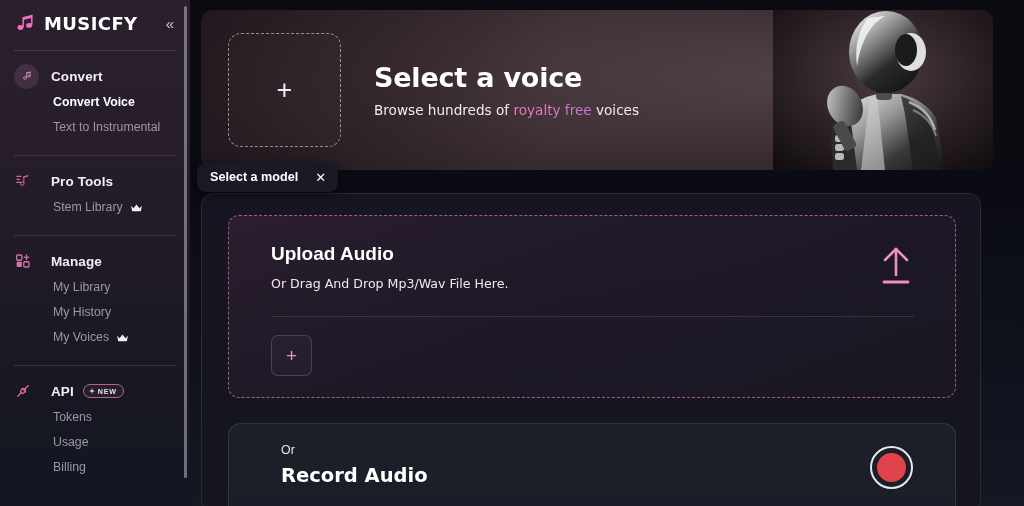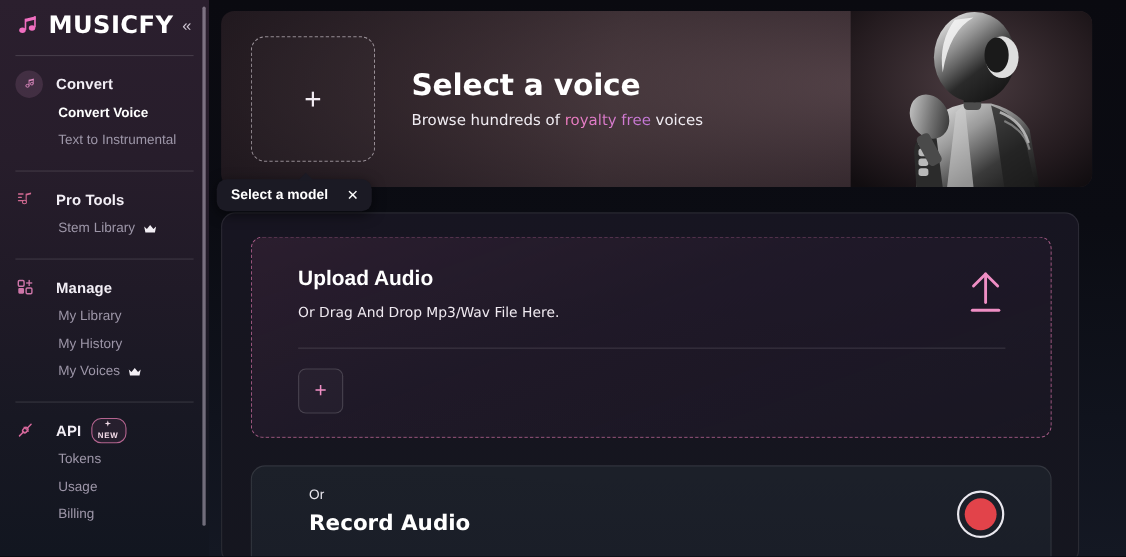--- a/index.html
+++ b/index.html
@@ -19,21 +19,21 @@
     flex: 0 0 190px;
     background: linear-gradient(180deg, #2b1f2e 0%, #271d2b 28%, #201a27 52%, #181823 75%, #121620 100%);
     overflow: hidden;
   }
   .sb-logo {
     display: flex; align-items: center;
     height: 46px; padding: 0 12px 0 14px;
   }
   .logo-note { width: 22px; height: 22px; flex: 0 0 22px; position: relative; }
   .logo-word {
-    color: #ffffff; font-size: 22px; font-weight: 700;
+    color: #ffffff; font-size: 18px; font-weight: 700;
     letter-spacing: .4px; margin-left: 8px;
     font-family: "DejaVu Sans", sans-serif;
   }
   .collapse-btn {
     margin-left: auto; color: #cfc6d4; font-size: 15px; line-height: 1;
     padding: 2px 4px; cursor: pointer;
   }
   .sb-divider {
     height: 1px; margin: 4px 14px 0 14px;
     background: rgba(255,255,255,0.13);
@@ -59,21 +59,20 @@
     font-size: 12.3px; color: #9d96a8; white-space: nowrap;
   }
   .sb-sub.active { color: #ffffff; font-weight: 700; }
   .crown { margin-left: 7px; width: 13px; height: 10px; flex: 0 0 13px; }
   .badge-new {
     margin-left: 9px;
     display: inline-flex; align-items: center; gap: 3px;
     border: 1px solid #b4648f; border-radius: 9px;
     padding: 1.5px 6px 1.5px 5px;
     background: rgba(180,100,143,0.10);
-    flex-direction: column;
   }
   .badge-new .bn-txt {
     color: #f3dbe8; font-size: 7.2px; font-weight: 700; letter-spacing: .7px;
   }
   .sb-scrollbar {
     position: absolute; top: 6px; left: 184px;
     width: 3px; height: 472px; border-radius: 2px;
     background: rgba(226,214,232,0.45);
     cursor: pointer;
   }

